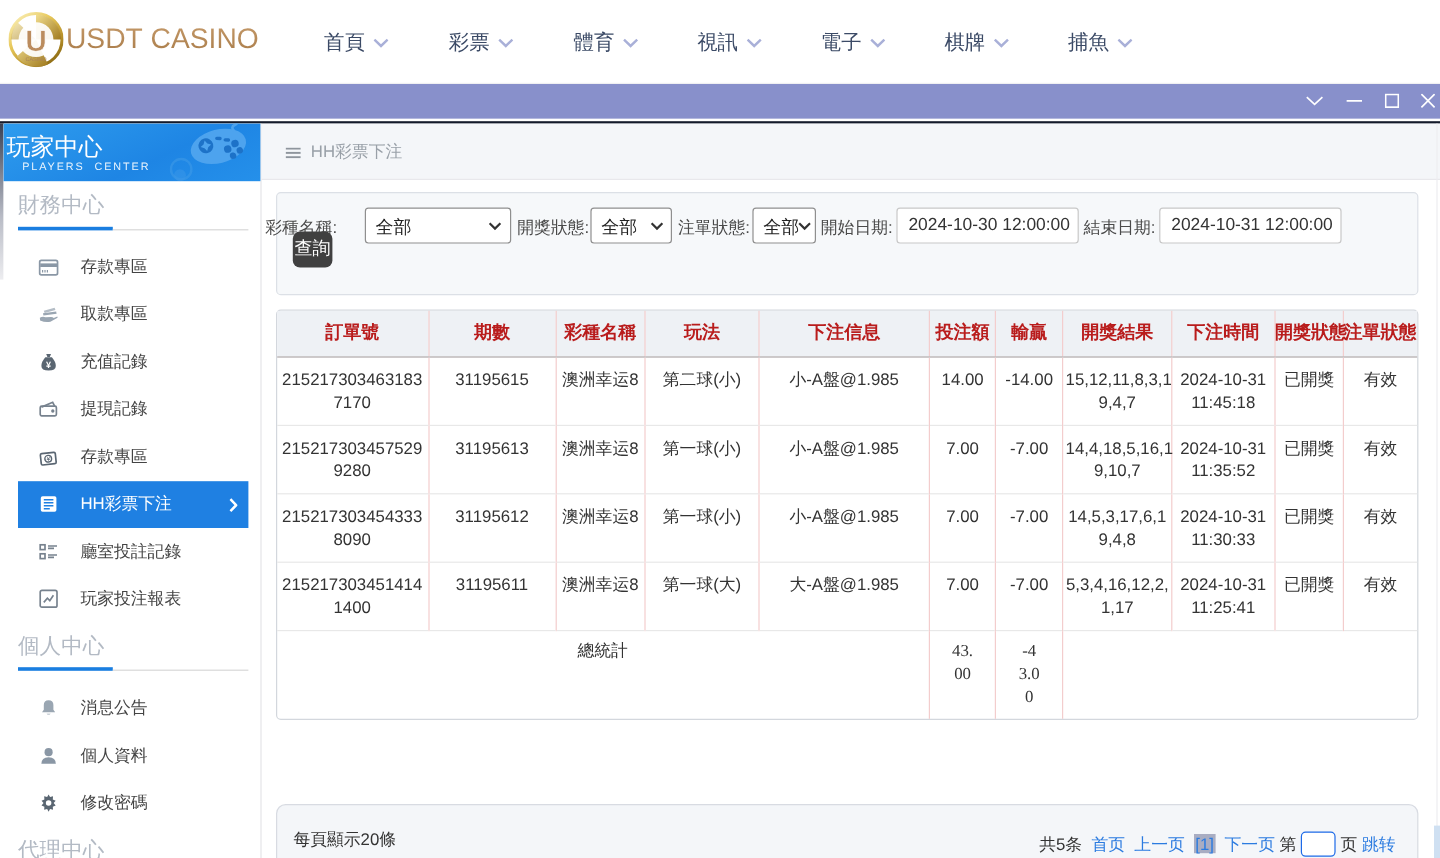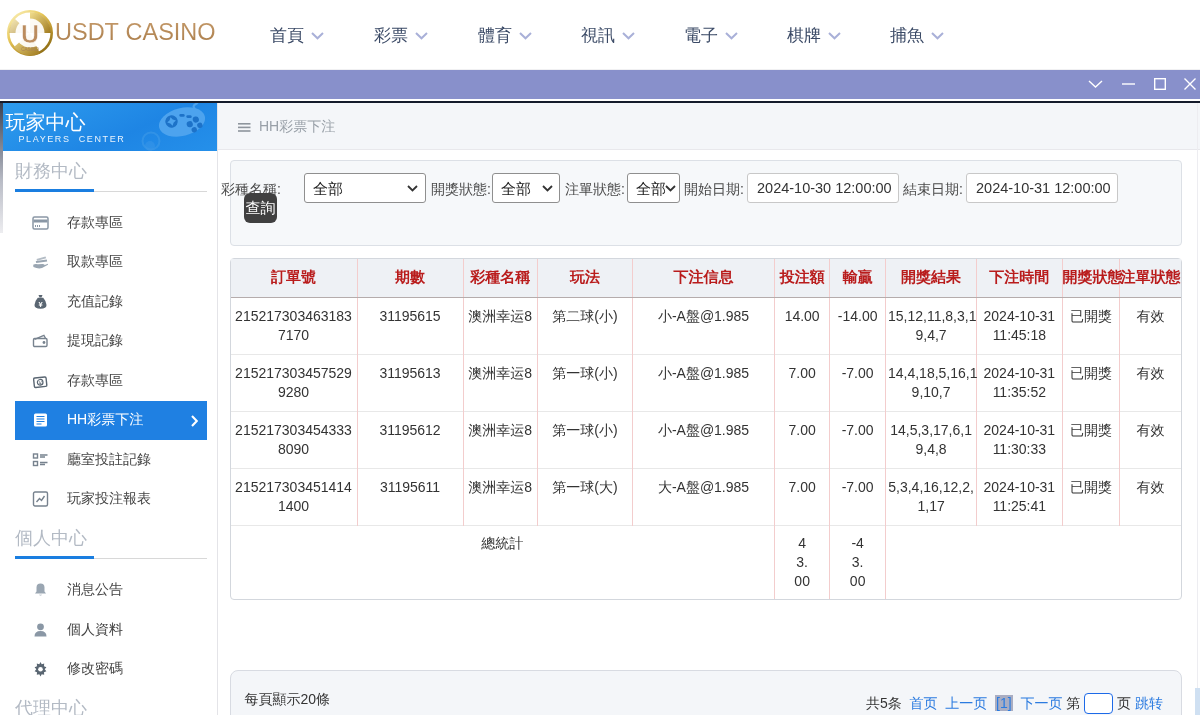--- a/index.html
+++ b/index.html
@@ -56,21 +56,21 @@
 
 #tblwrap { position:absolute; left:229.5px; top:257.5px; width:952px; border:1px solid #d3d7dd;
   border-radius:4px; background:#fff; }
 table { border-collapse:collapse; width:100%; table-layout:fixed; }
 th { white-space:nowrap; overflow:visible; background:#eef1f5; font-size:15px; color:#b91c1c; font-weight:bold; height:39px;
   border-left:1px solid #f3cdcd; border-bottom:1.5px solid #b5acac; padding:0; }
 td { font-size:14px; color:#333; text-align:center; vertical-align:top; border-left:1px solid #f3cdcd;
   border-top:1px solid #e8e8e8; padding:9px 2px; line-height:19px; word-break:break-all; }
 th:first-child, td:first-child { border-left:none; }
 td.res { white-space:nowrap; }
-tr.stat td { padding:9.5px 2px; } tr.stat:last-child td { padding:8px 18px; }
+tr.stat td { padding:9.5px 2px; } tr.stat:last-child td { padding:8px 18px;font-family:Liberation Serif, serif; }
 
 
 #pager { position:absolute; left:229.5px; top:669.5px; width:952.5px; height:60px;
   background:#f4f6f9; border:1px solid #d8dbe2; border-radius:8px; }
 #pager .lft { position:absolute; left:14px; top:20px; font-size:14px; color:#333; }
 #pager .rgt { position:absolute; right:18px; top:22px; font-size:14px; color:#333; white-space:nowrap; }
 #pager .rgt a { color:#2b7be0; text-decoration:none; }
 #pager .cur { background:#a9adc2; color:#2b7be0; padding:0 1px; }
 #pager .jinput { display:inline-block; width:29px; height:21px; background:#fff;
   border:1px solid #1d6ae8; border-radius:4px; vertical-align:-6px; }

